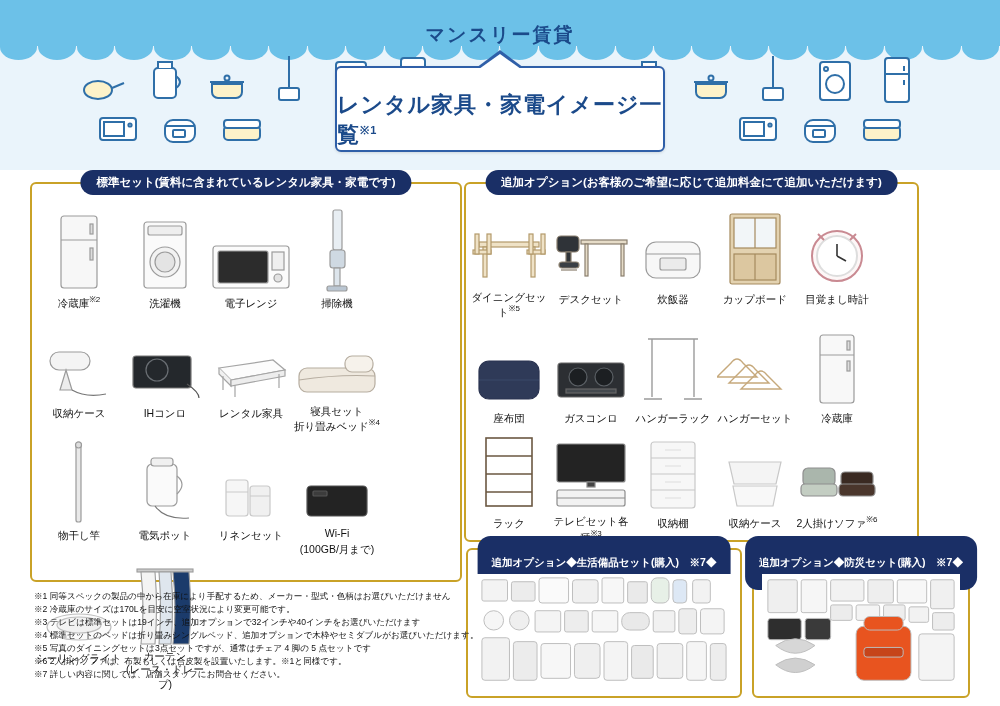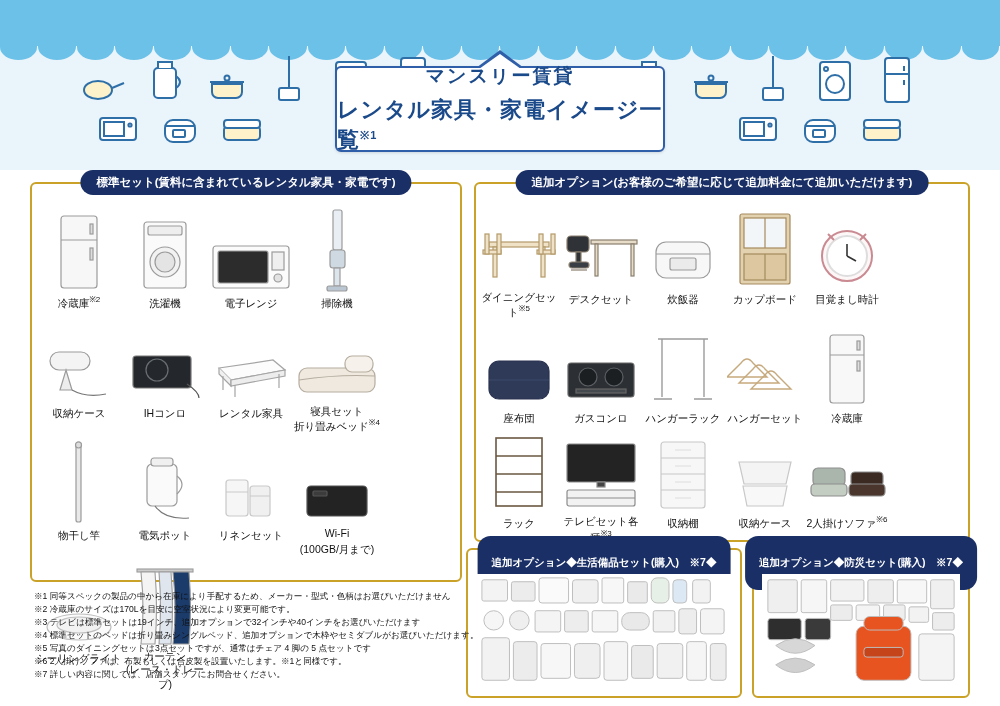--- a/index.html
+++ b/index.html
@@ -29,36 +29,36 @@
   }
   .awning .scallops i {
     flex:1 0 auto; width:37px; height:28px; background:#6cc1e8;
     border-bottom-left-radius:20px 14px; border-bottom-right-radius:20px 14px;
     margin-right:1px;
   }
   .head-title {
     position:absolute; left:335px; top:66px; width:330px; height:86px;
     background:#ffffff; border:2px solid #2f5fa8;
     border-radius:6px;
-    display:flex; flex-direction:column; align-items:center; justify-content:center;
+    display:flex; flex-direction:column; align-items:center; justify-content:flex-end;
     color:#1b4a8a; font-weight:bold;
     box-shadow:0 1px 3px rgba(0,0,0,.12);
   }
   .head-title:before {
     content:""; position:absolute; left:50%; top:-18px; margin-left:-24px;
     border-left:24px solid transparent; border-right:24px solid transparent;
     border-bottom:18px solid #2f5fa8;
   }
   .head-title:after {
     content:""; position:absolute; left:50%; top:-14px; margin-left:-21px;
     border-left:21px solid transparent; border-right:21px solid transparent;
     border-bottom:15px solid #ffffff;
   }
   .head-title .l1 { font-size:19px; letter-spacing:2px; margin-bottom:6px; }
-  .head-title .l2 { font-size:22px; letter-spacing:1px; }
+  .head-title .l2 { font-size:22px; letter-spacing:1px;margin-top:36px; }
   .head-title .l2 sup { font-size:11px; }
 
   .icon-row { position:absolute; top:50px; display:flex; align-items:flex-end; gap:16px; }
   .icon-row.left { left:80px; }
   .icon-row.right { right:80px; }
   .icon-row .ic { width:46px; height:58px; position:relative; }
   .icon-row .ic svg { width:100%; height:100%; display:block; }
   .icon-row.lower { top:100px; }
 
   
@@ -89,21 +89,21 @@
   }
   .cap sup { font-size:8px; }
 
   
   #std { left:30px; top:182px; width:432px; height:400px; }
   #std .grid { padding:24px 4px 0 4px; }
   #std .cell { width:86px; margin-bottom:8px; }
   #std .thumb { height:84px; }
 
   
-  #opt { left:474px; top:182px; width:496px; height:360px; }
+  #opt { left:464px; top:182px; width:455px; height:360px; }
   #opt .grid { padding:22px 2px 0 2px; }
   #opt .cell { width:82px; margin-bottom:6px; }
   #opt .thumb { height:82px; }
 
   
   #life { left:466px; top:548px; width:276px; height:150px; }
   #bosai { left:752px; top:548px; width:218px; height:150px; }
   #life .photo, #bosai .photo { position:absolute; left:8px; right:8px; top:24px; bottom:8px; }
 
   

